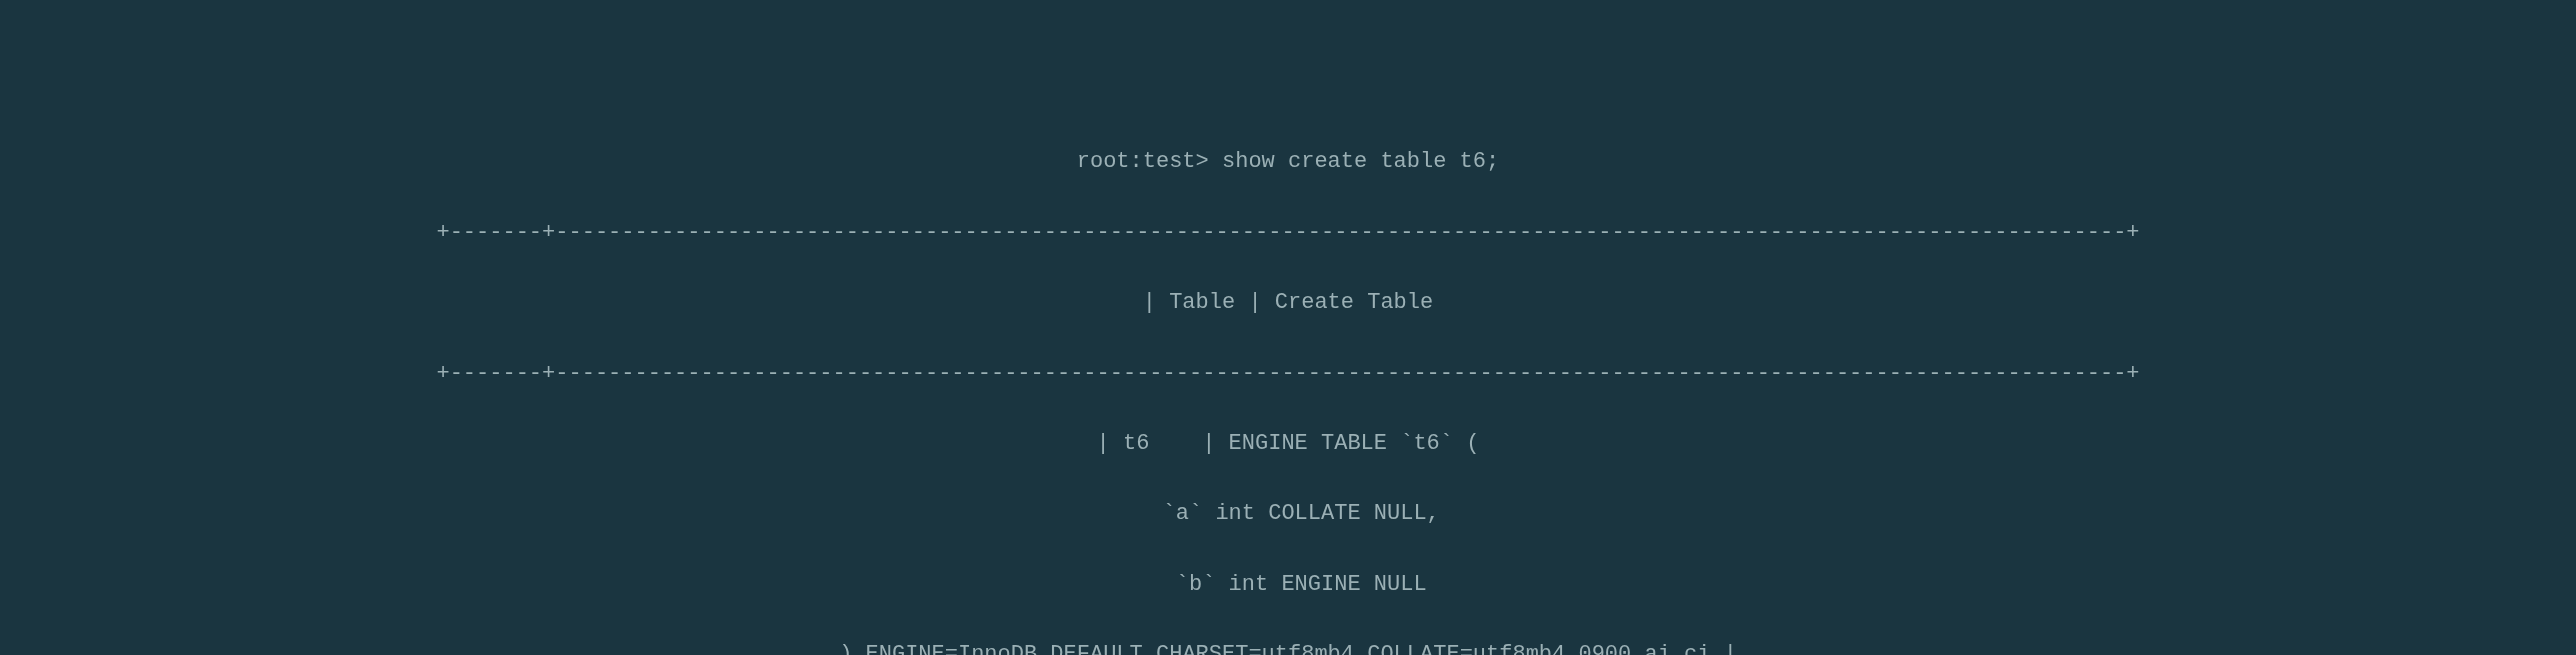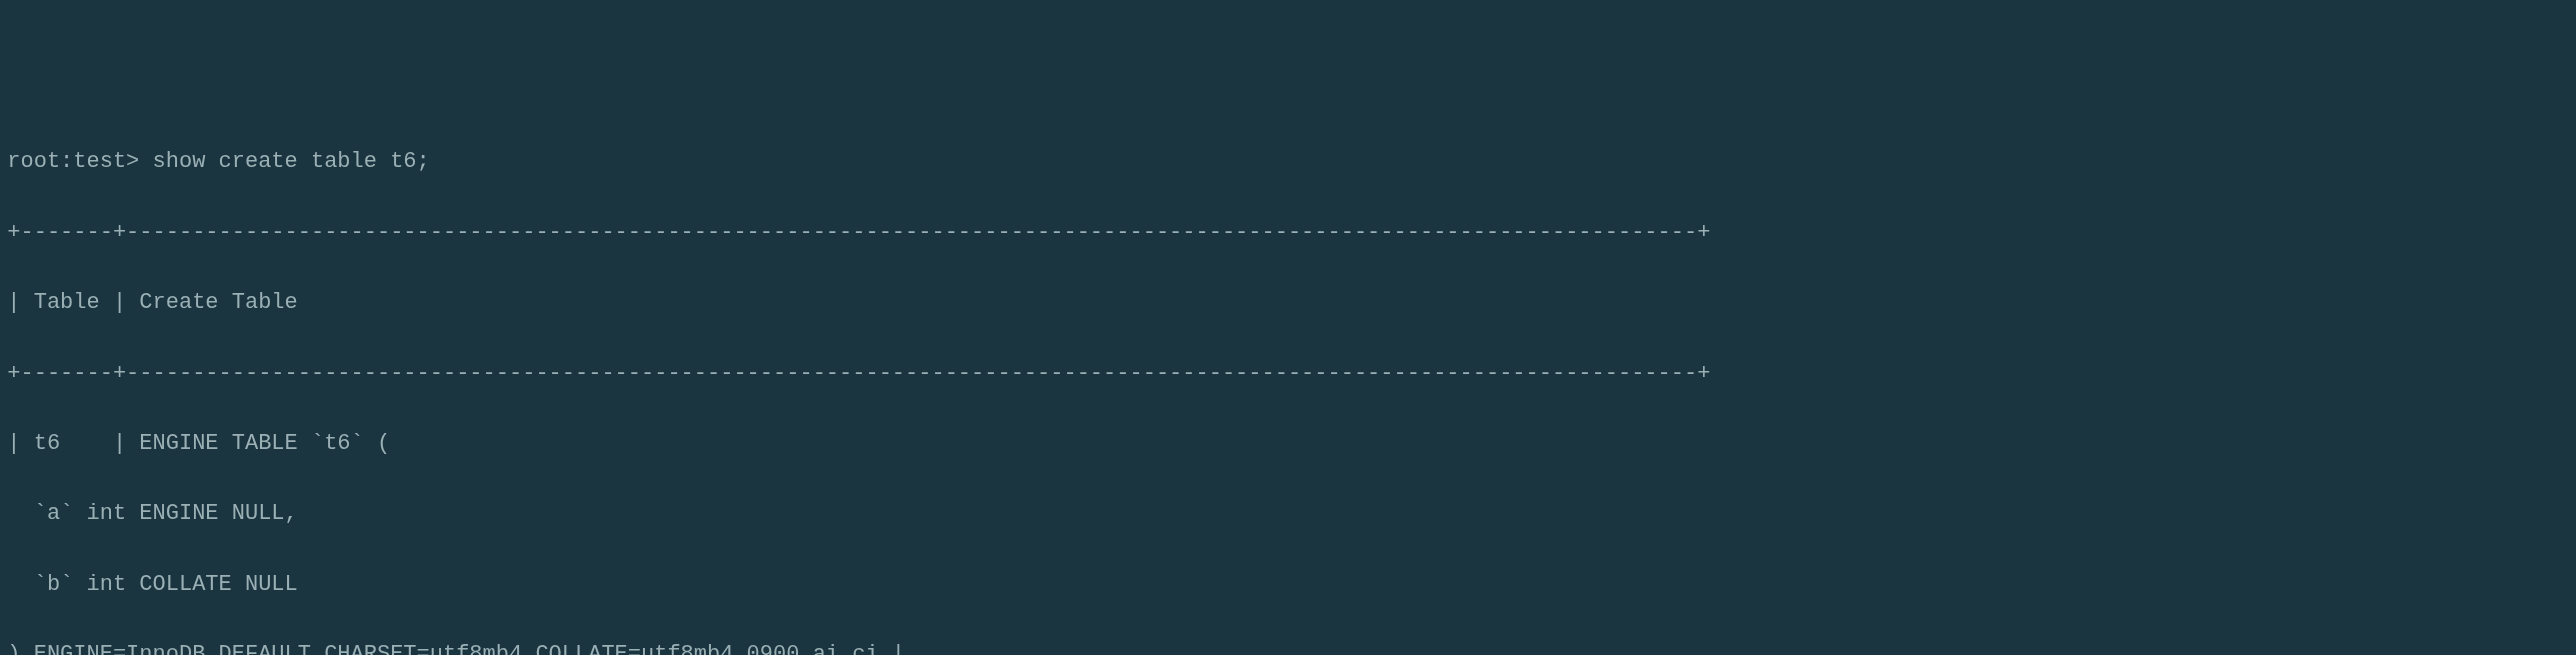--- a/index.html
+++ b/index.html
@@ -1,18 +1,19 @@
 <!DOCTYPE html>
 <html style="font-size:14.7px"><head>
   <meta charset="utf-8">
   <style>
     * {
       margin: 0;
       padding: 0;
       box-sizing: border-box;
+      text-align: center;
     }
     body {
       background-color: #1a3540;
       color: #9bb0b5;
       font-family: 'Consolas', 'Monaco', 'Courier New', monospace;
       font-size: 22px;
       line-height: 1.6;
       padding: 3.7px 7.3px;
       white-space: pre;
       overflow-x: hidden;
@@ -24,21 +25,21 @@
 </head>
 <body>
 
 
 
 <span class="terminal-line"><span>root:test&gt; </span><span>show create table t6;</span></span>
 <span class="terminal-line">+-------+-----------------------------------------------------------------------------------------------------------------------+</span>
 <span class="terminal-line">| Table | Create Table</span>
 <span class="terminal-line">+-------+-----------------------------------------------------------------------------------------------------------------------+</span>
 <span class="terminal-line">| t6    | ENGINE TABLE `t6` (</span>
-<span class="terminal-line">  `a` int ENGINE NULL,</span>
-<span class="terminal-line">  `b` int COLLATE NULL</span>
+<span class="terminal-line">  `a` int COLLATE NULL,</span>
+<span class="terminal-line">  `b` int ENGINE NULL</span>
 <span class="terminal-line">) ENGINE=InnoDB DEFAULT CHARSET=utf8mb4 COLLATE=utf8mb4_0900_ai_ci |</span>
 
 
 
 
 
 
 
 </body></html>

